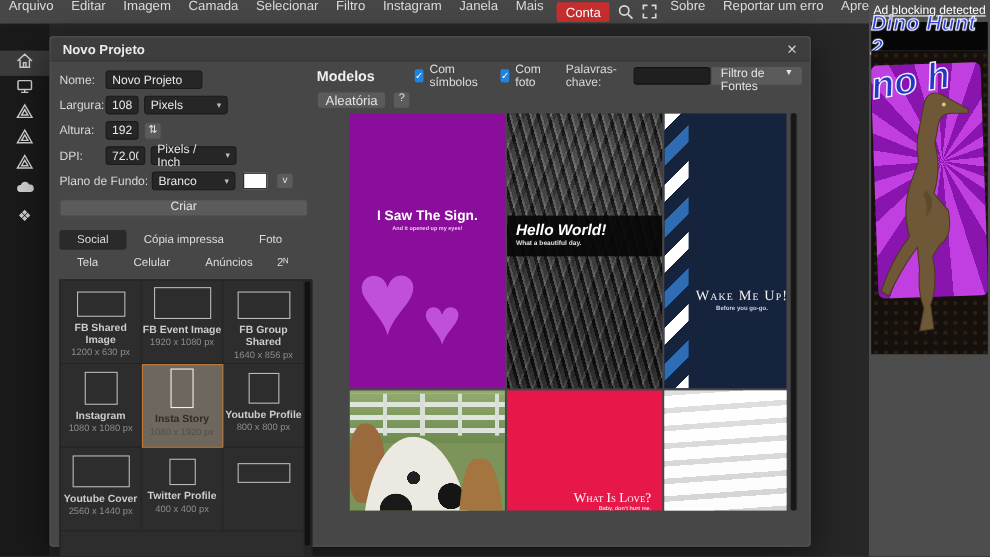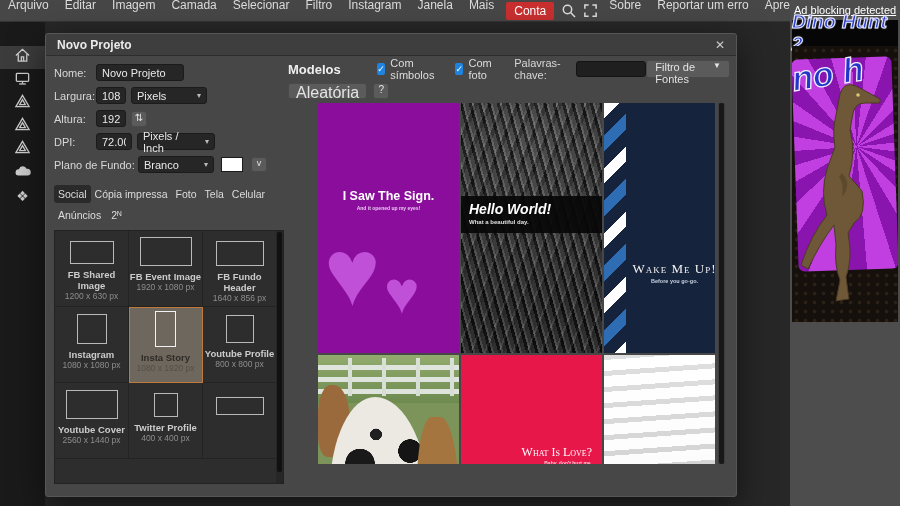--- a/index.html
+++ b/index.html
@@ -43,21 +43,21 @@
          height:17px; display:flex; align-items:center; justify-content:space-between; padding:0 5px; margin-left:5px; }
   .sel .arr { font-size:8px; color:#bbb; margin-left:4px; }
   .gbtn { background:#5b5b5b; border:1px solid #494949; border-radius:3px; color:#e4e4e4; font-size:11px;
           display:flex; align-items:flex-start; justify-content:center; }
   .swap-btn { width:16px; height:16px; margin-left:5px; font-size:10px; }
   .swatch { width:22px; height:15px; background:#ffffff; border:1px solid #1b1b1b; margin-left:7px; }
   .v-btn { width:16px; height:15px; margin-left:8px; font-size:9px; }
   .create-btn { width:226px; height:16px; margin-top:8px; }
 
   .tabs { margin-top:12px; width:234px; display:flex; flex-wrap:wrap; font-size:10.5px; color:#dcdcdc; row-gap:3px; }
-  .tab { padding:3px 4px; border-radius:3px; white-space:nowrap; }
+  .tab { padding:3px 16px; border-radius:3px; white-space:nowrap; }
   .tab.active { background:#2a2a2a; }
   .tab-sup { padding:3px 6px; }
 
   .template-list { position:relative; margin-top:6px; width:230px; height:254px; background:#2d2d2d;
                    border:1px solid #222; overflow:hidden; }
   .tpl-grid { display:grid; grid-template-columns:repeat(3,74px); grid-auto-rows:76px; }
   .tpl { text-align:center; border-right:1px solid rgba(0,0,0,.22); border-bottom:1px solid rgba(0,0,0,.22);
          padding-top:10px; }
   .tpl-icon { border:1px solid #b9b9b9; margin:0 auto 5px auto; }
   .tpl-name { font-size:9.5px; font-weight:bold; color:#cccccc; line-height:11px; }
@@ -75,21 +75,21 @@
   .models-title { font-size:13px; font-weight:bold; color:#efefef; }
   .chk-group { display:flex; align-items:center; margin-left:36px; }
   .chk-group2 { display:flex; align-items:center; margin-left:14px; }
   .checkbox { width:12px; height:12px; background:#1f83e0; border-radius:2px; color:#fff; font-size:9px;
               line-height:12px; text-align:center; margin-right:5px; }
   .kw-label { margin-left:14px; color:#d7d7d7; }
   .kw-input { width:70px; height:16px; background:#1f1f1f; border:1px solid #141414; border-radius:3px; margin-left:4px; }
   .font-filter { margin-left:auto; height:18px; padding:0 8px; font-size:11px; }
   .font-filter .arr2 { font-size:8px; margin-left:5px; }
   .models-row2 { display:flex; align-items:center; margin-top:5px; }
-  .random-btn { height:16px; padding:0 7px; font-size:16px; }
+  .random-btn { height:16px; padding:0 7px; font-size:12px; }
   .help-btn { width:16px; height:16px; margin-left:6px; font-size:10px; }
 
   .posters { position:absolute; left:0; top:43px; width:427px; height:361px; overflow:hidden;
              display:grid; grid-template-columns:repeat(3,141px); grid-auto-rows:250px; gap:2px;padding-left:30px; }
   .poster { position:relative; overflow:hidden; }
   .poster-scroll { position:absolute; left:430px; top:43px; width:7px; height:361px; background:#3d3d3d; }
   .poster-scroll .thumb { position:absolute; top:0; left:1px; width:5px; height:100%; background:#181818; border-radius:2px; }
 
   
   .p-purple { background:#8a0d9b; }
@@ -302,20 +302,21 @@
       <span class="flabel w82">Plano de Fundo:</span>
       <span class="sel" style="width:76px;margin-left:0">
         <span>Branco</span>
         <span class="arr">▾</span>
       </span>
       <span class="swatch"></span>
       <span class="gbtn v-btn">
         <span>v</span>
       </span>
     </div>
+    <div class="gbtn create-btn">Criar</div>
 
     <div class="tabs">
       <span class="tab active">Social</span>
       <span class="tab">Cópia impressa</span>
       <span class="tab">Foto</span>
       <span class="tab">Tela</span>
       <span class="tab">Celular</span>
       <span class="tab">Anúncios</span>
       <span class="tab tab-sup">2ᴺ</span>
     </div>
@@ -327,21 +328,21 @@
           <div class="tpl-name">FB Shared Image</div>
           <div class="tpl-size">1200 x 630 px</div>
         </div>
         <div class="tpl">
           <div class="tpl-icon" style="width:52px;height:29px;margin-top:-4px"></div>
           <div class="tpl-name">FB Event Image</div>
           <div class="tpl-size">1920 x 1080 px</div>
         </div>
         <div class="tpl">
           <div class="tpl-icon" style="width:48px;height:25px"></div>
-          <div class="tpl-name">FB Fundo Header</div>
+          <div class="tpl-name">FB Group Shared</div>
           <div class="tpl-size">1640 x 856 px</div>
         </div>
         <div class="tpl">
           <div class="tpl-icon" style="width:30px;height:30px;margin-top:-3px"></div>
           <div class="tpl-name">Instagram</div>
           <div class="tpl-size">1080 x 1080 px</div>
         </div>
         <div class="tpl selected">
           <div class="tpl-icon" style="width:21px;height:36px;margin-top:-6px"></div>
           <div class="tpl-name">Insta Story</div>

